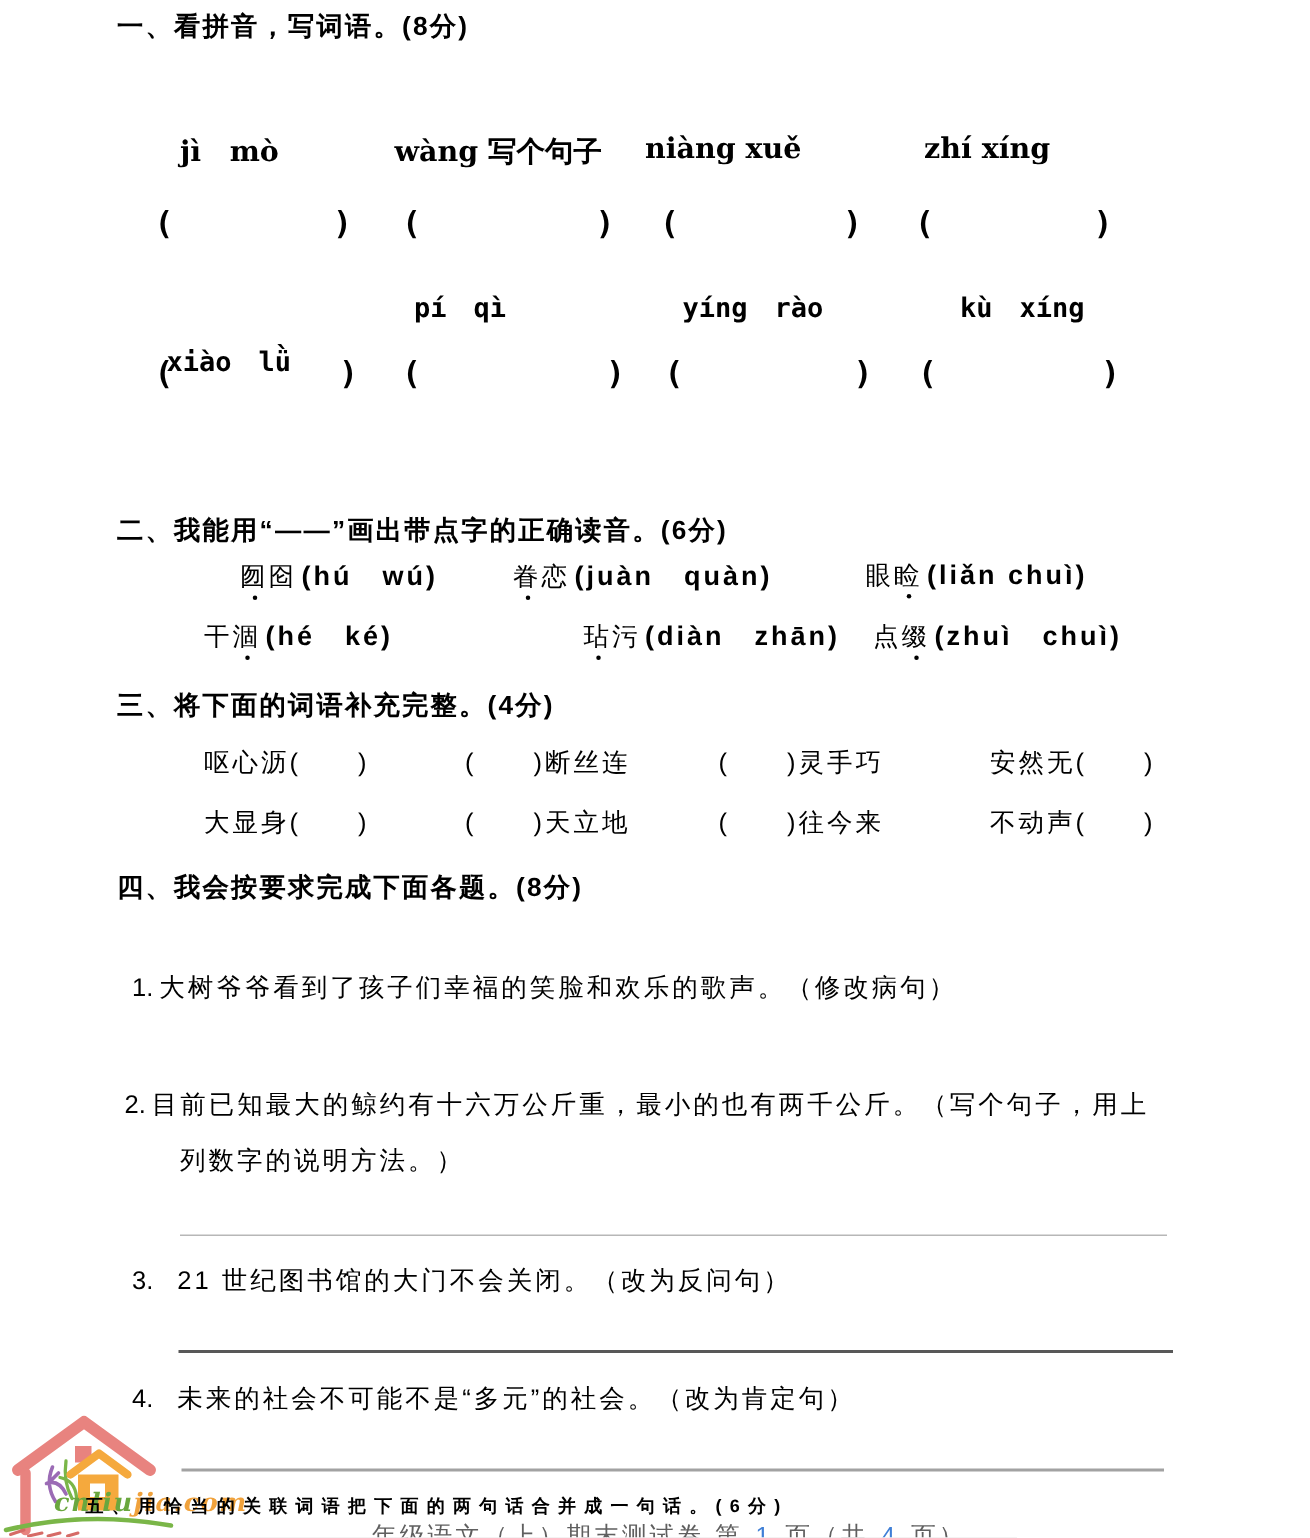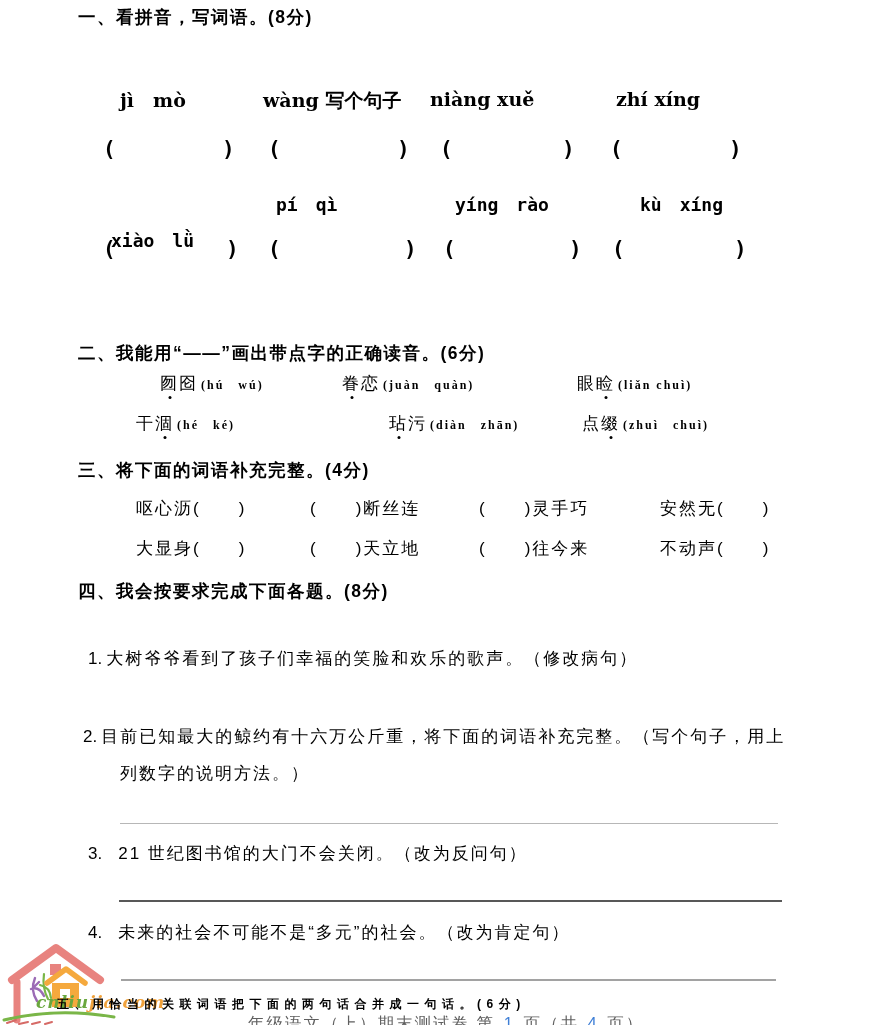--- a/index.html
+++ b/index.html
@@ -11,21 +11,21 @@
   .abs{position:absolute;white-space:nowrap;}
   
   .h{font-weight:bold;font-size:17.5px;letter-spacing:1.5px;}
   .h5{font-weight:bold;font-size:12px;letter-spacing:5.5px;z-index:3;}
   
   .t{font-size:17px;letter-spacing:2px;}
   
   .py1{font-family:"DejaVu Serif","Liberation Serif",serif;font-weight:bold;font-size:19px;white-space:pre;}
   
   .py2{font-family:"DejaVu Sans Mono","Liberation Mono",monospace;font-weight:bold;font-size:18px;white-space:pre;}
-  .opts{font-family:Liberation Serif, serif;font-weight:bold;font-size:12px;white-space:pre;margin-left:3px;}
+  .opts{font-family:Liberation Sans, sans-serif;font-weight:bold;font-size:18px;white-space:pre;margin-left:3px;}
   .paren{font-family:"DejaVu Sans Mono","Liberation Mono",monospace;font-weight:bold;font-size:21px;}
   
   .dotted{position:relative;display:inline-block;}
   .dotted::after{content:"";position:absolute;left:50%;transform:translateX(-50%);bottom:-4px;width:3px;height:3px;border-radius:50%;background:#000;}
   
   .s3item{display:flex;align-items:baseline;}
   .gap38{display:inline-block;width:38px;}
   .gap12{display:inline-block;width:12px;}
   
   .line{height:0;border-top:1px solid #b7b7b7;}
@@ -156,21 +156,21 @@
 
   <div class="abs h" style="left:78px;top:579px;">四、我会按要求完成下面各题。(8分)</div>
 
   <div class="abs t q" style="left:88px;top:647px;">
     <span class="qnum">1.</span>
     <span>大树爷爷看到了孩子们幸福的笑脸和欢乐的歌声。（修改病句）</span>
   </div>
 
   <div class="abs t q" style="left:83px;top:725px;">
     <span class="qnum">2.</span>
-    <span>目前已知最大的鲸约有十六万公斤重，将下面的词语补充完整。（写个句子，用上</span>
+    <span>目前已知最大的鲸约有十六万公斤重，最小的也有两千公斤。（写个句子，用上</span>
   </div>
   <div class="abs t" style="left:120px;top:762px;">列数字的说明方法。）</div>
 
   <div class="abs line" style="left:120px;top:823px;width:658px;"></div>
 
   <div class="abs t q" style="left:88px;top:842px;">
     <span class="qnum">3.</span>
     <span class="gap12"></span>
     <span>21 世纪图书馆的大门不会关闭。（改为反问句）</span>
   </div>

